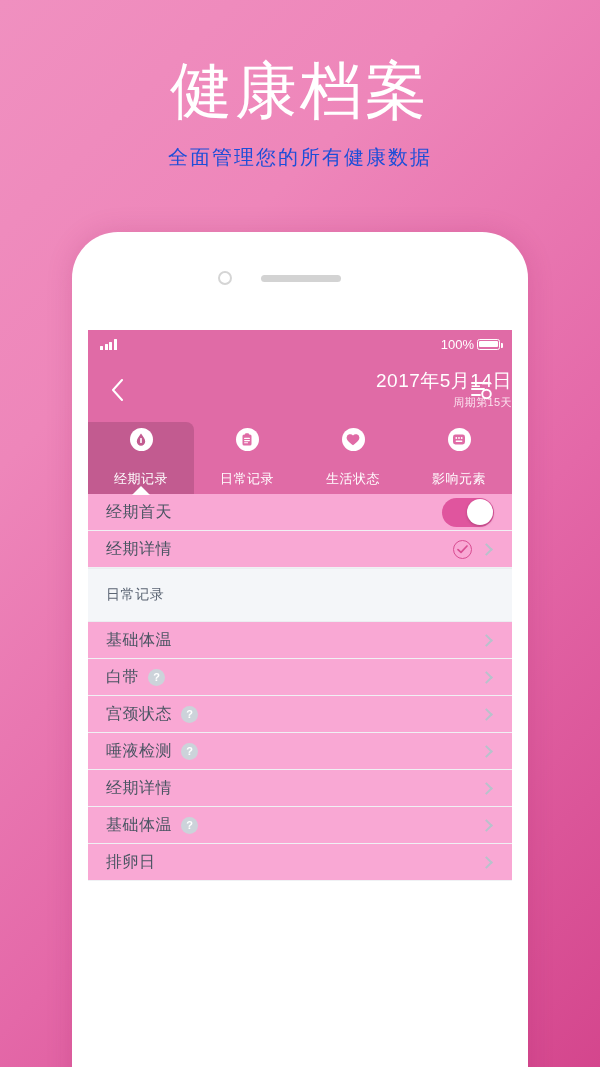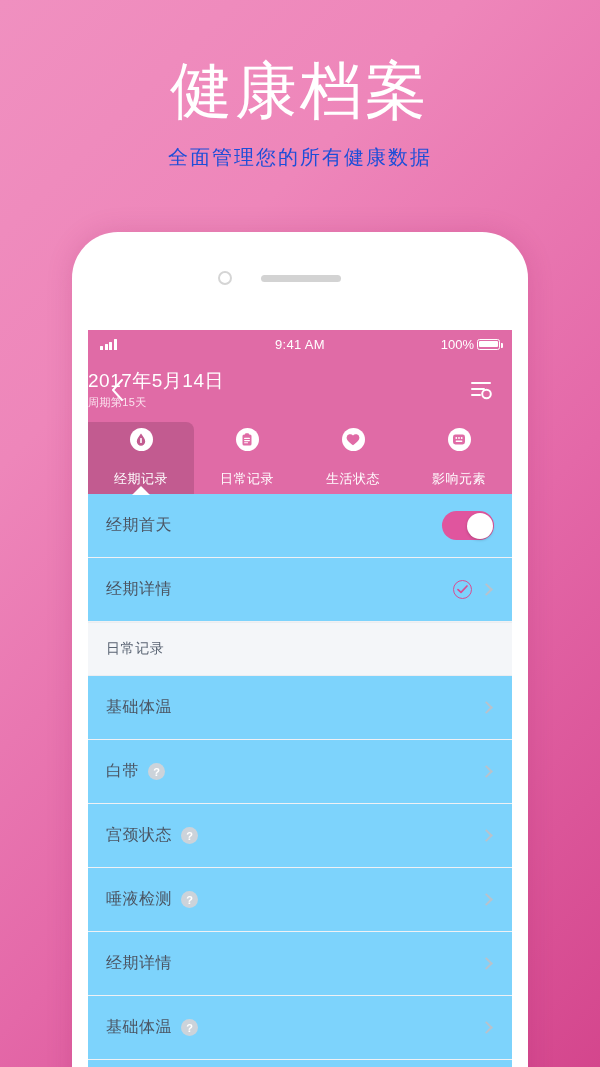--- a/index.html
+++ b/index.html
@@ -47,43 +47,43 @@
           position:relative; padding:1.3px; }
   .batt::after { content:""; position:absolute; right:-3.5px; top:3px; width:2px;
                  height:5px; background:#fff; border-radius:0 1px 1px 0; }
   .batt span { display:block; width:100%; height:100%; background:#fff; border-radius:1px; }
 
   
   .navbar { height:64px; background:#e06ba6; display:flex; align-items:center;
             padding:0 16px; position:relative; color:#fff; }
   .back { width:26px; height:26px; display:flex; align-items:center; justify-content:center; }
   .back svg { display:block; }
-  .nav-center { position:absolute; left:0; right:0; text-align:left; }
+  .nav-center { position:absolute; left:0; right:0; text-align:right; }
   .nav-title { font-size:19px; color:#fff; letter-spacing:.5px; line-height:1.2; }
   .nav-sub { font-size:11px; color:#fbe3ef; margin-top:2px; letter-spacing:.4px; }
   .nav-right { margin-left:auto; z-index:2; width:30px; height:28px;
                display:flex; align-items:center; justify-content:center; }
 
   
   .tabs { height:72px; background:#e06ba6; display:flex; position:relative; }
   .tab { flex:1; display:flex; flex-direction:column; align-items:center;
          justify-content:center; gap:19px; position:relative; }
   .tab.active { background:#c25b90; border-radius:0 8px 0 0; }
   .tab.active::after { content:""; position:absolute; bottom:-1px; left:50%;
             transform:translateX(-50%); width:0; height:0;
             border-left:9px solid transparent; border-right:9px solid transparent;
             border-bottom:9px solid #ffffff; }
   .tab-ico { width:23px; height:23px; border-radius:50%; background:#ffffff;
              display:flex; align-items:center; justify-content:center; }
   .tab-lbl { font-size:13px; color:#ffffff; letter-spacing:.5px; }
 
   
   .list { background:#ffffff; }
-  .row { height:64px; display:flex; align-items:center; padding:0 18px;
-         border-bottom:1px solid #f0f1f4; background:#7dd3fc; }
+  .row { height:37px; display:flex; align-items:center; padding:0 18px;
+         border-bottom:1px solid #f0f1f4; background:#f9a8d4; }
   .row:last-child { border-bottom:1px solid #f0f1f4; }
   .row-label { font-size:16px; color:#4b5563; letter-spacing:.5px; }
   .help { width:17px; height:17px; border-radius:50%; background:#ccd3da;
           color:#ffffff; font-size:11px; display:flex; align-items:center;
           justify-content:center; margin-left:9px; font-weight:bold; }
   .row-right { margin-left:auto; display:flex; align-items:center; gap:10px; }
   .chev { width:9px; height:9px; border-right:2px solid #b8c2cc;
           border-bottom:2px solid #b8c2cc; transform:rotate(-45deg); margin-right:3px; }
   .section { height:54px; background:#f4f6f9; display:flex; align-items:center;
              padding:0 18px; border-bottom:1px solid #ebedf1;
@@ -115,21 +115,20 @@
 
   <div class="screen">
 
     <div class="statusbar">
       <div class="sig">
         <i></i>
           <i></i>
           <i></i>
           <i></i>
       </div>
-      <div class="clock">9:41 AM</div>
       <div class="right-status">
         <span>100%</span>
         <span class="batt">
             <span></span>
           </span>
       </div>
     </div>
 
     <div class="navbar">
       <div class="back">

